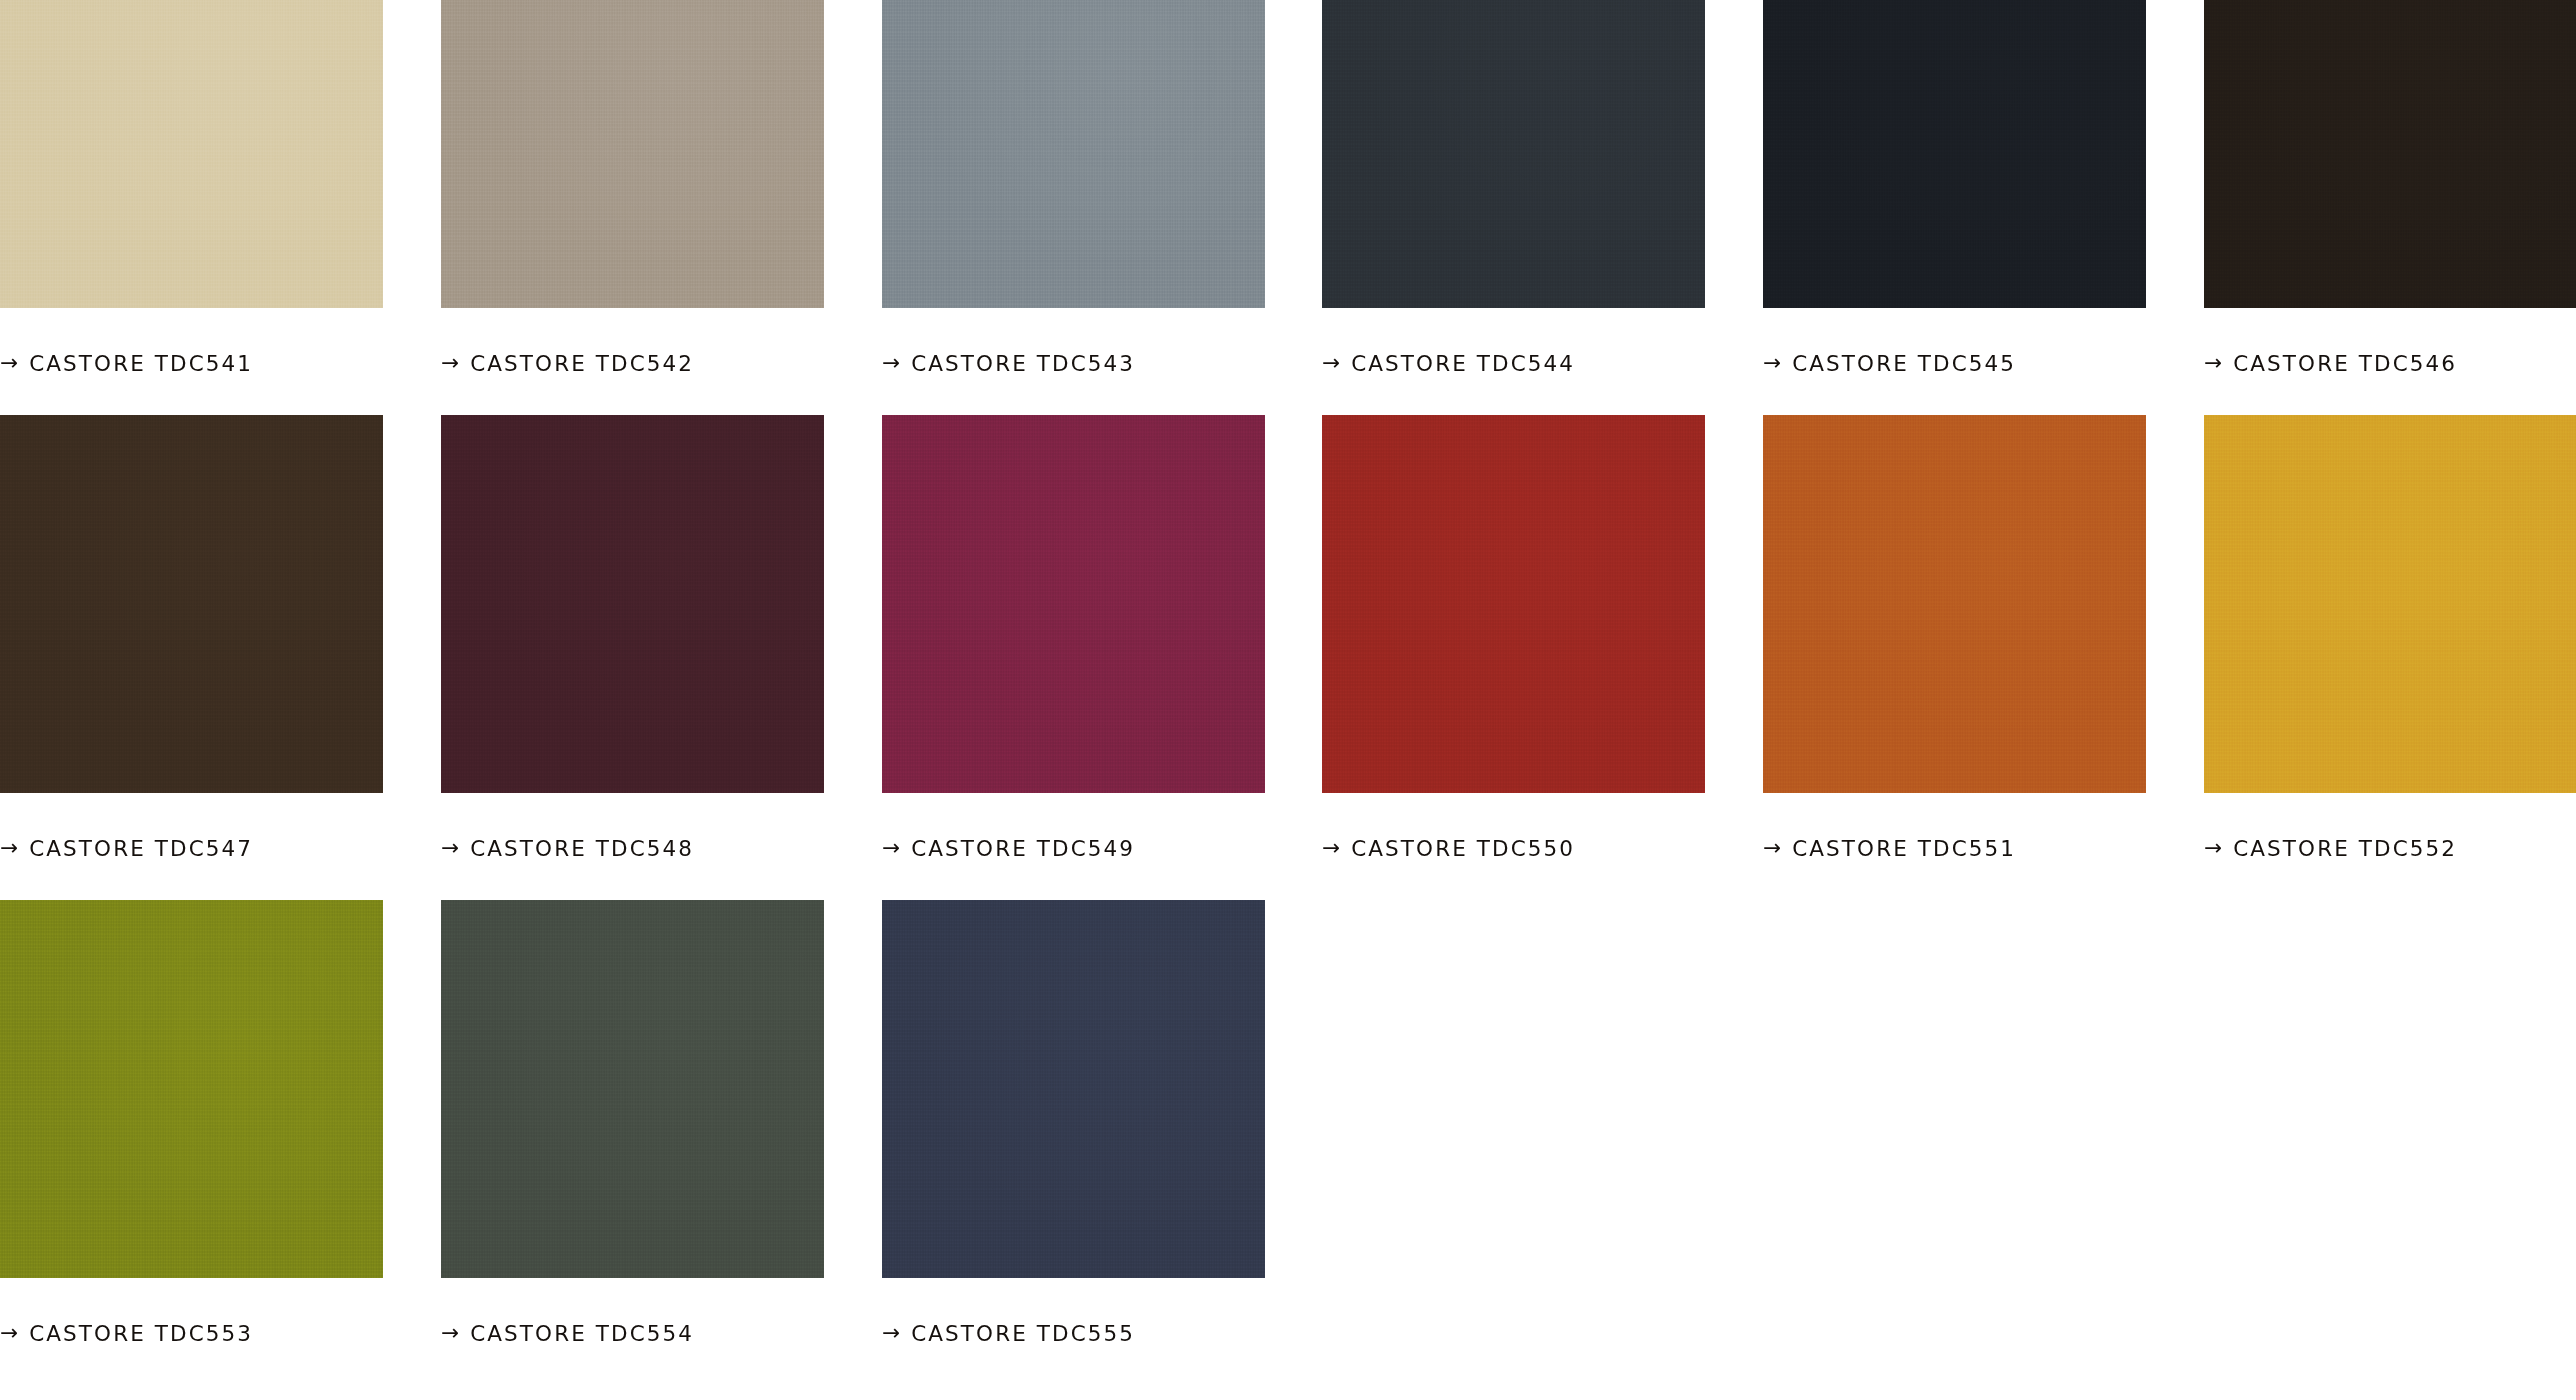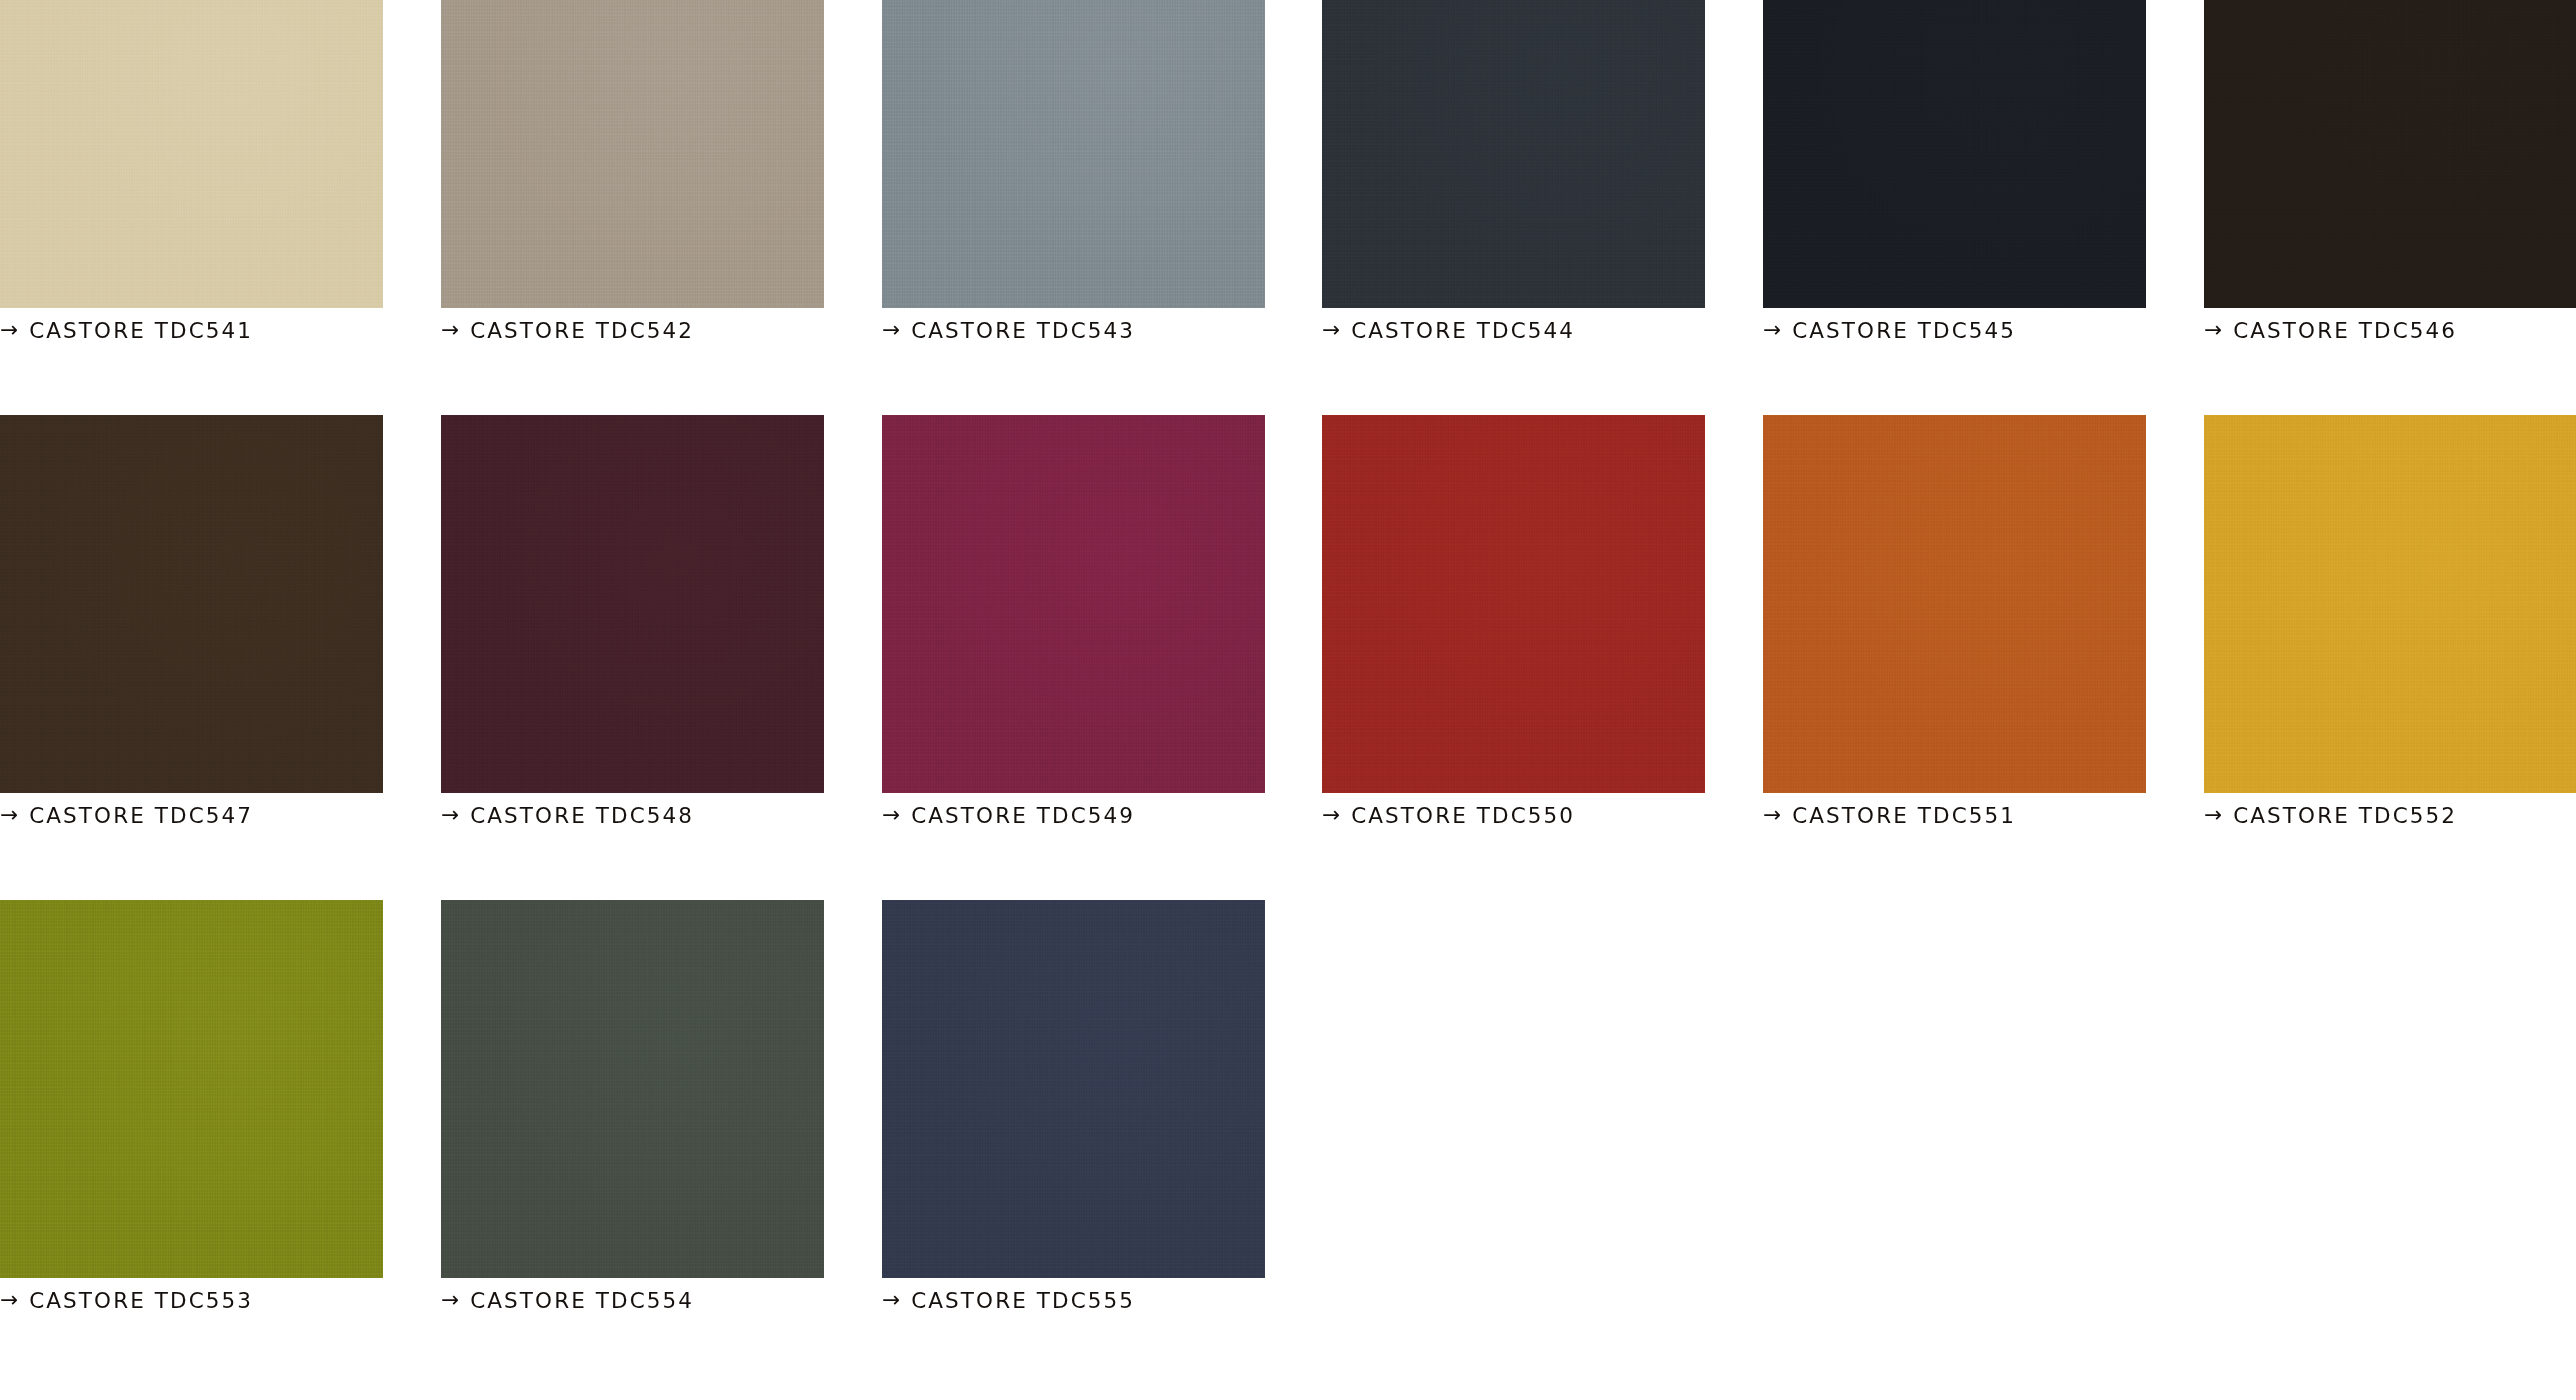--- a/index.html
+++ b/index.html
@@ -84,20 +84,21 @@
     font-family: "DejaVu Sans", sans-serif;
     font-size: 21.5px;
     font-weight: 400;
     letter-spacing: 0;
     margin-right: 11.2px;
     transform: translateY(-0.9px);
   }
 
   .caption-text {
     letter-spacing: 2.1px;
+    margin-top: 33px;
   }
 </style>
 </head>
 <body>
 
 <div class="sheet">
   <div class="swatch-grid" id="swatch-grid">
       <div class="swatch-cell" style="left: 0px; top: -70px;">
         <div class="swatch-chip" title="TDC541" style="height: 378px; width: 383px; background-color: rgb(216, 203, 167);"></div>
         <div class="swatch-caption" style="margin-top: 12px;">

